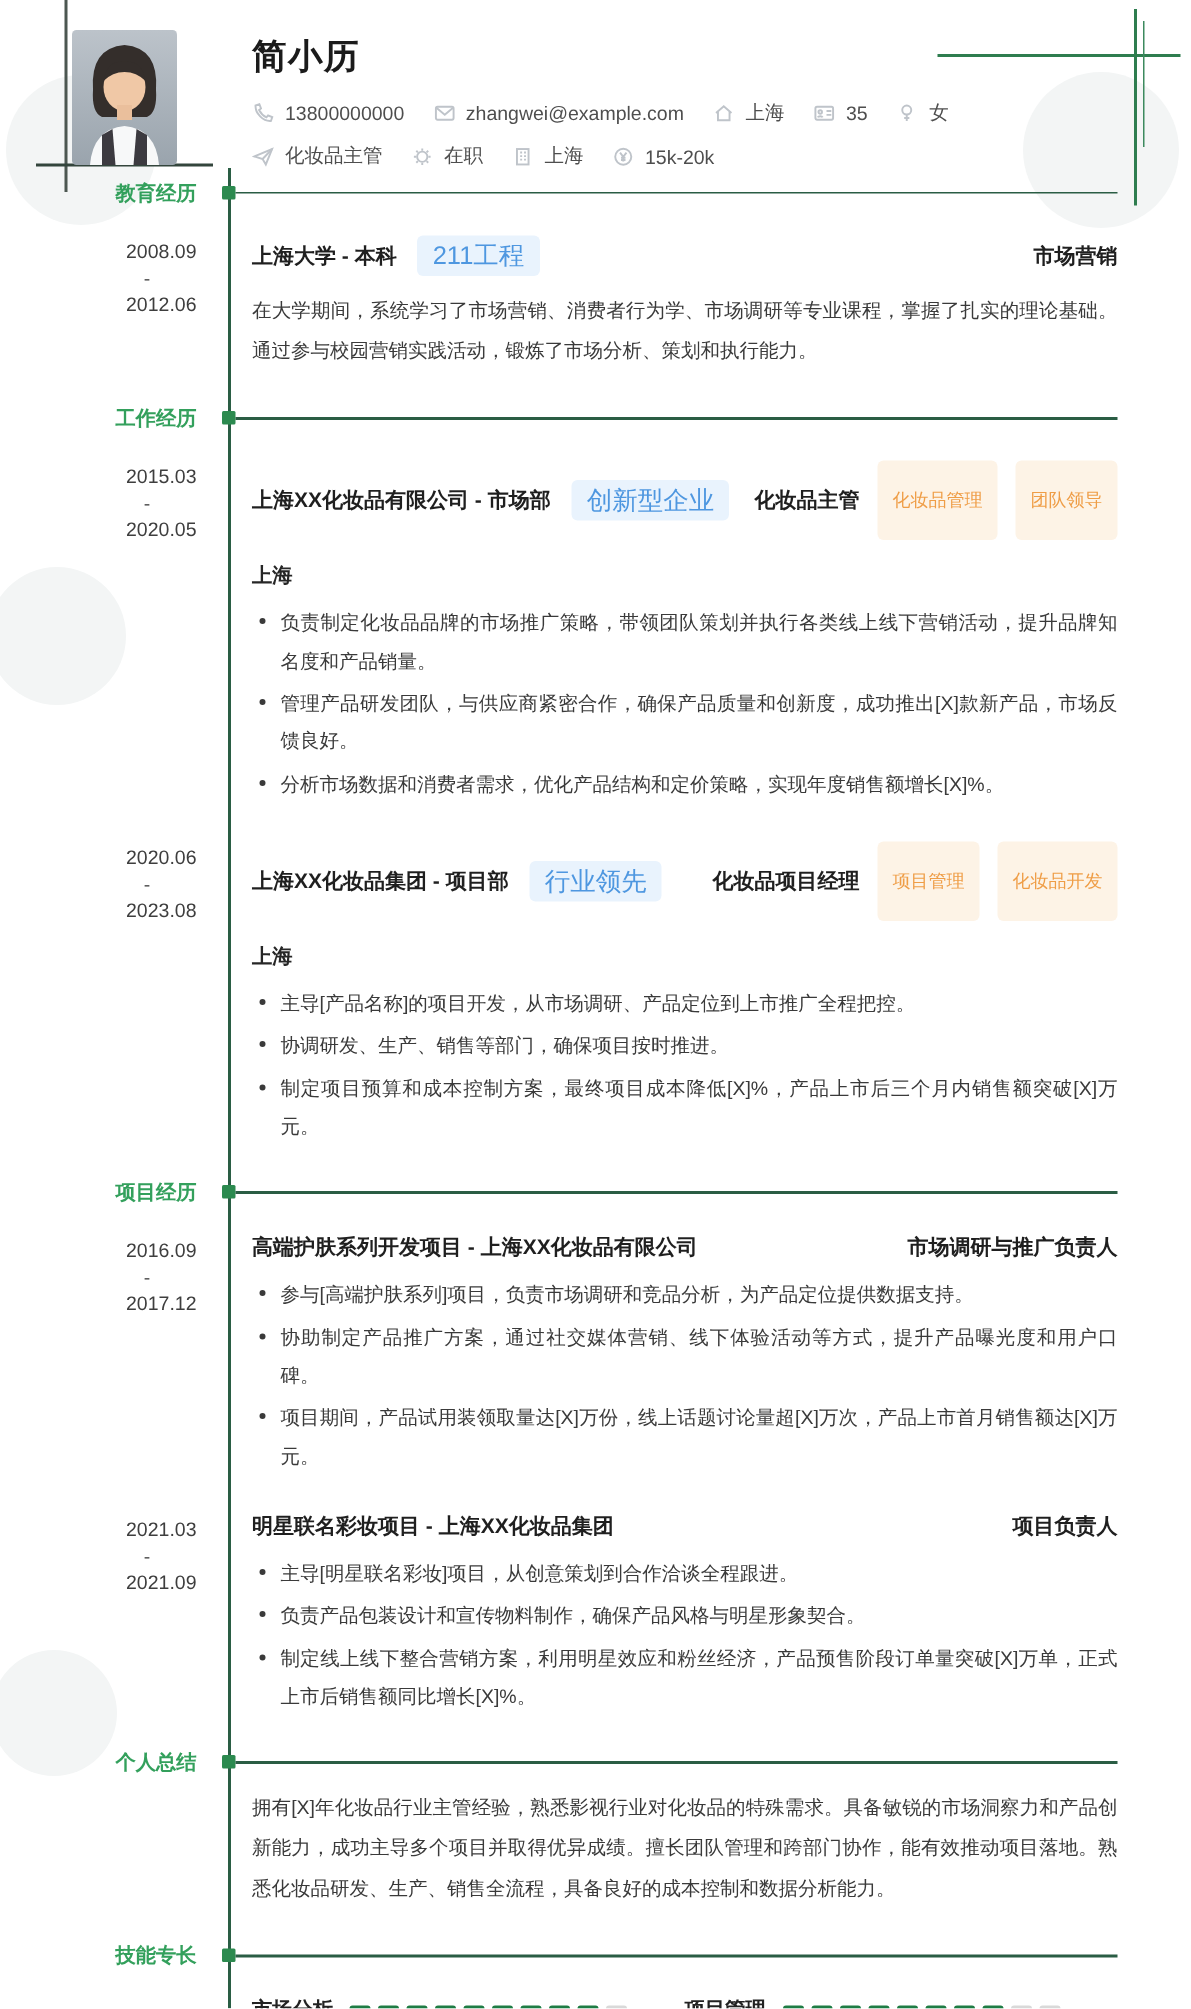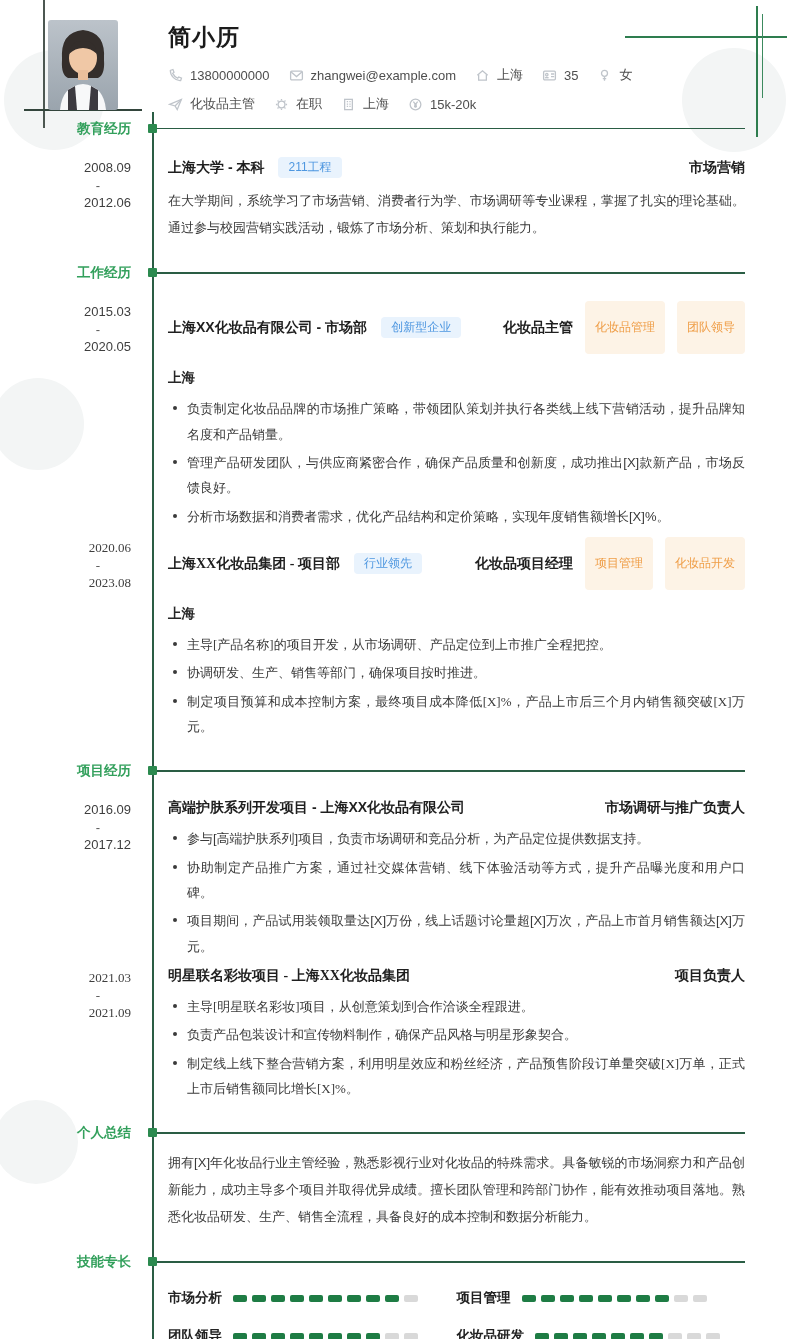--- a/index.html
+++ b/index.html
@@ -34,28 +34,28 @@
 
   
   .content { position:relative; z-index:2; margin-top:8px; }
   .sec { margin-bottom:24px; }
   .sec-head { display:flex; align-items:center; height:15px; }
   .sec-label { width:131px; text-align:right; font-size:13.5px; font-weight:700; color:#33a05c; flex:none; }
   .node { width:9px; height:9px; background:#2c8a4f; border-radius:1px; margin-left:17px; flex:none; }
   .sec-line { flex:1; height:1.5px; background:#2a5d44; margin-right:49px; }
 
   .entry { display:flex; margin-top:21px; }
-  .entry + .entry { margin-top:8px;font-family:Liberation Serif, serif; }
+  .entry + .entry { margin-top:26px; }
   .dates { width:131px; flex:none; display:flex; flex-direction:column; align-items:flex-end; font-size:13px; color:#3e3e3e; line-height:1.35; padding-top:2px; }
   .dates .sep { width:66px; text-align:center; color:#565656; }
   .ebody { flex:1; margin-left:37px; margin-right:49px; }
 
   .trow { display:flex; align-items:center;justify-content:center; }
   .etitle { font-size:14px; font-weight:700; color:#1f1f1f; }
-  .badge-blue { margin-left:14px; font-size:12px; color:#4e97e0; background:#e9f3fd; padding:2px 10px; border-radius:4px; }
+  .badge-blue { margin-left:14px; font-size:17px; color:#4e97e0; background:#e9f3fd; padding:2px 10px; border-radius:4px; }
   .rgroup { margin-left:auto; display:flex; align-items:center; gap:12px; }
   .role { font-size:14px; font-weight:700; color:#1f1f1f; }
   .badge-orange { font-size:12px; color:#ef9d46; background:#fdf3e6; padding:18px 10px; border-radius:4px; }
   .loc { font-size:13.5px; font-weight:700; color:#262626; margin-top:15px; }
 
   .bullets { list-style:none; margin-top:9px; }
   .bullets li { position:relative; padding-left:19px; font-size:13px; color:#3a3a3a; line-height:1.95; margin-top:3px; text-align:justify; }
   .bullets li::before { content:''; position:absolute; left:5px; top:10px; width:4px; height:4px; background:#3a3a3a; border-radius:50%; }
 
   .para { font-size:13px; color:#3a3a3a; line-height:2.05; text-align:justify; margin-top:10px; }

